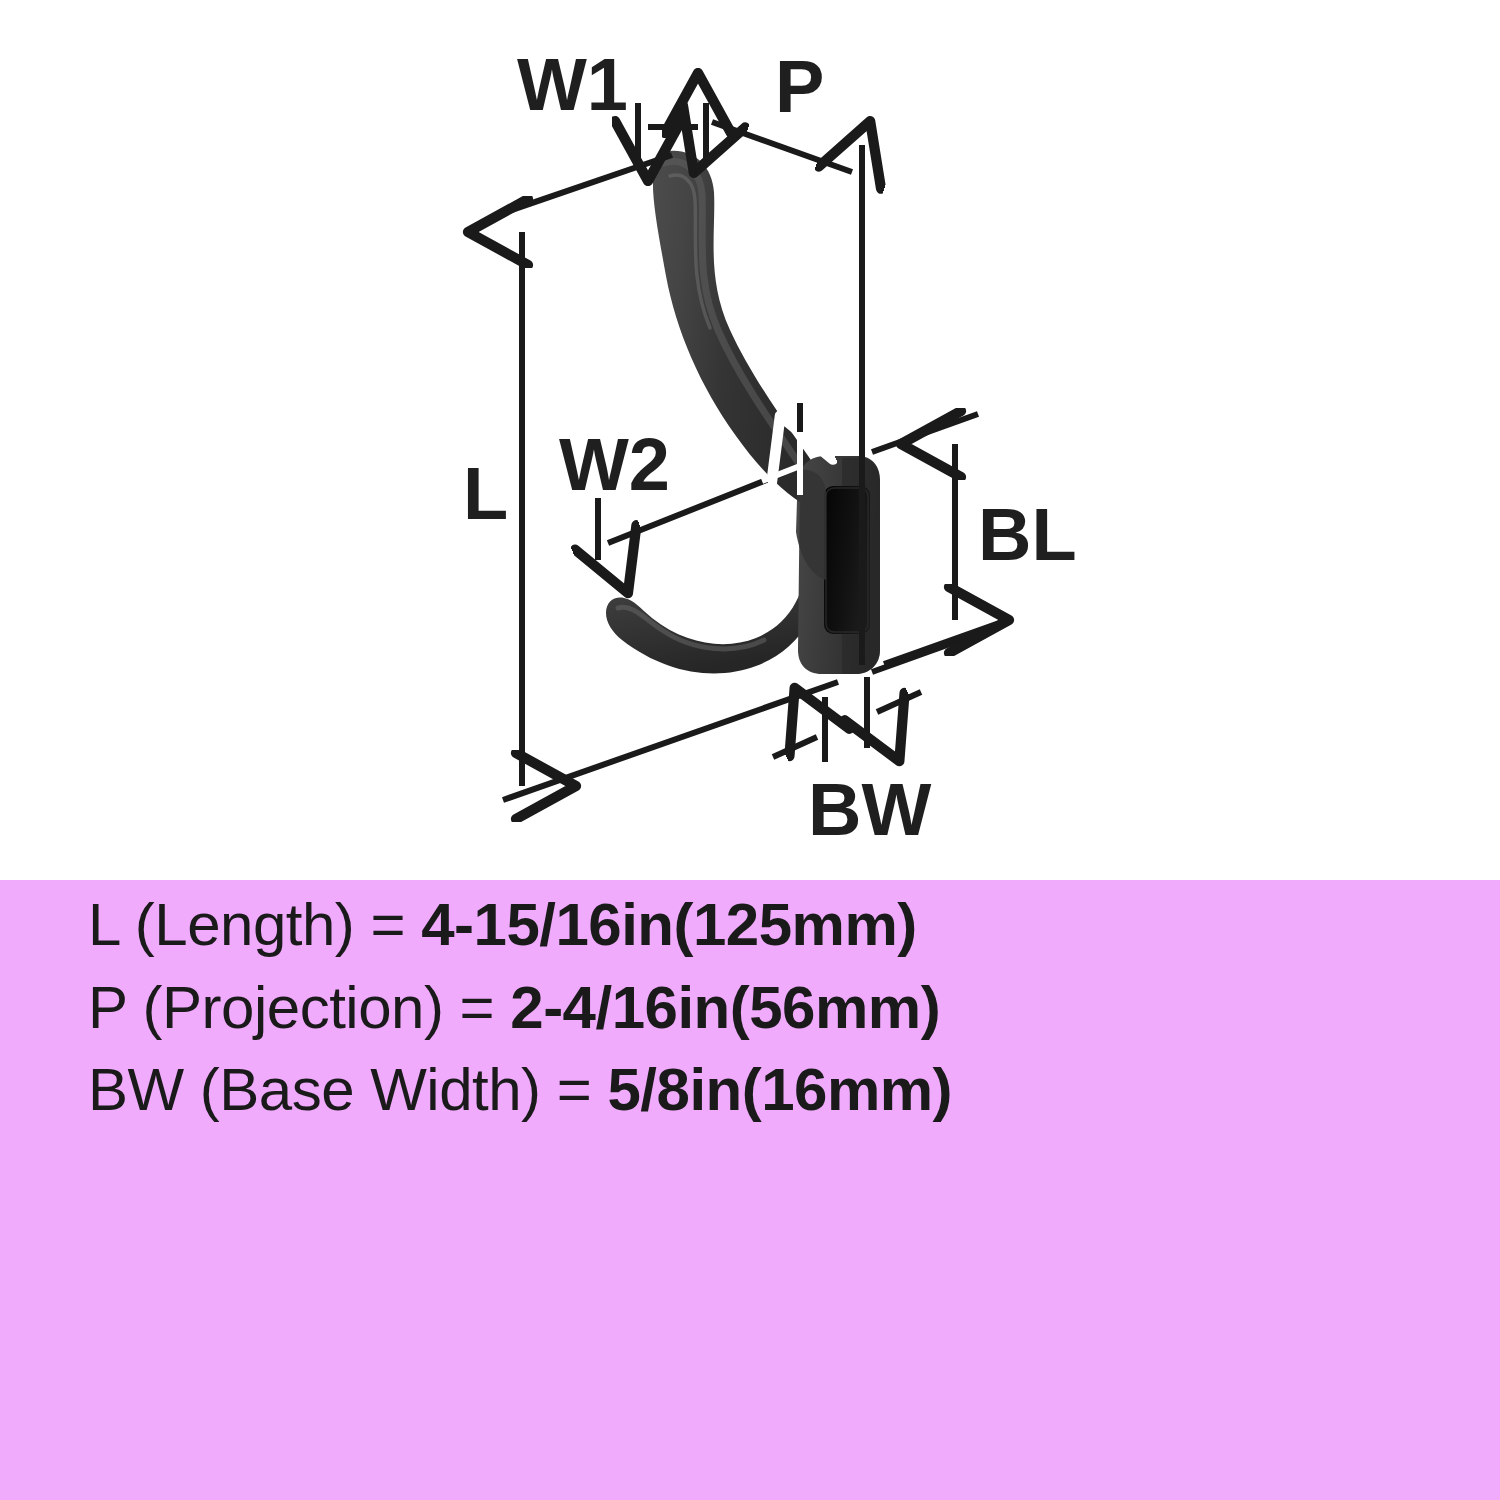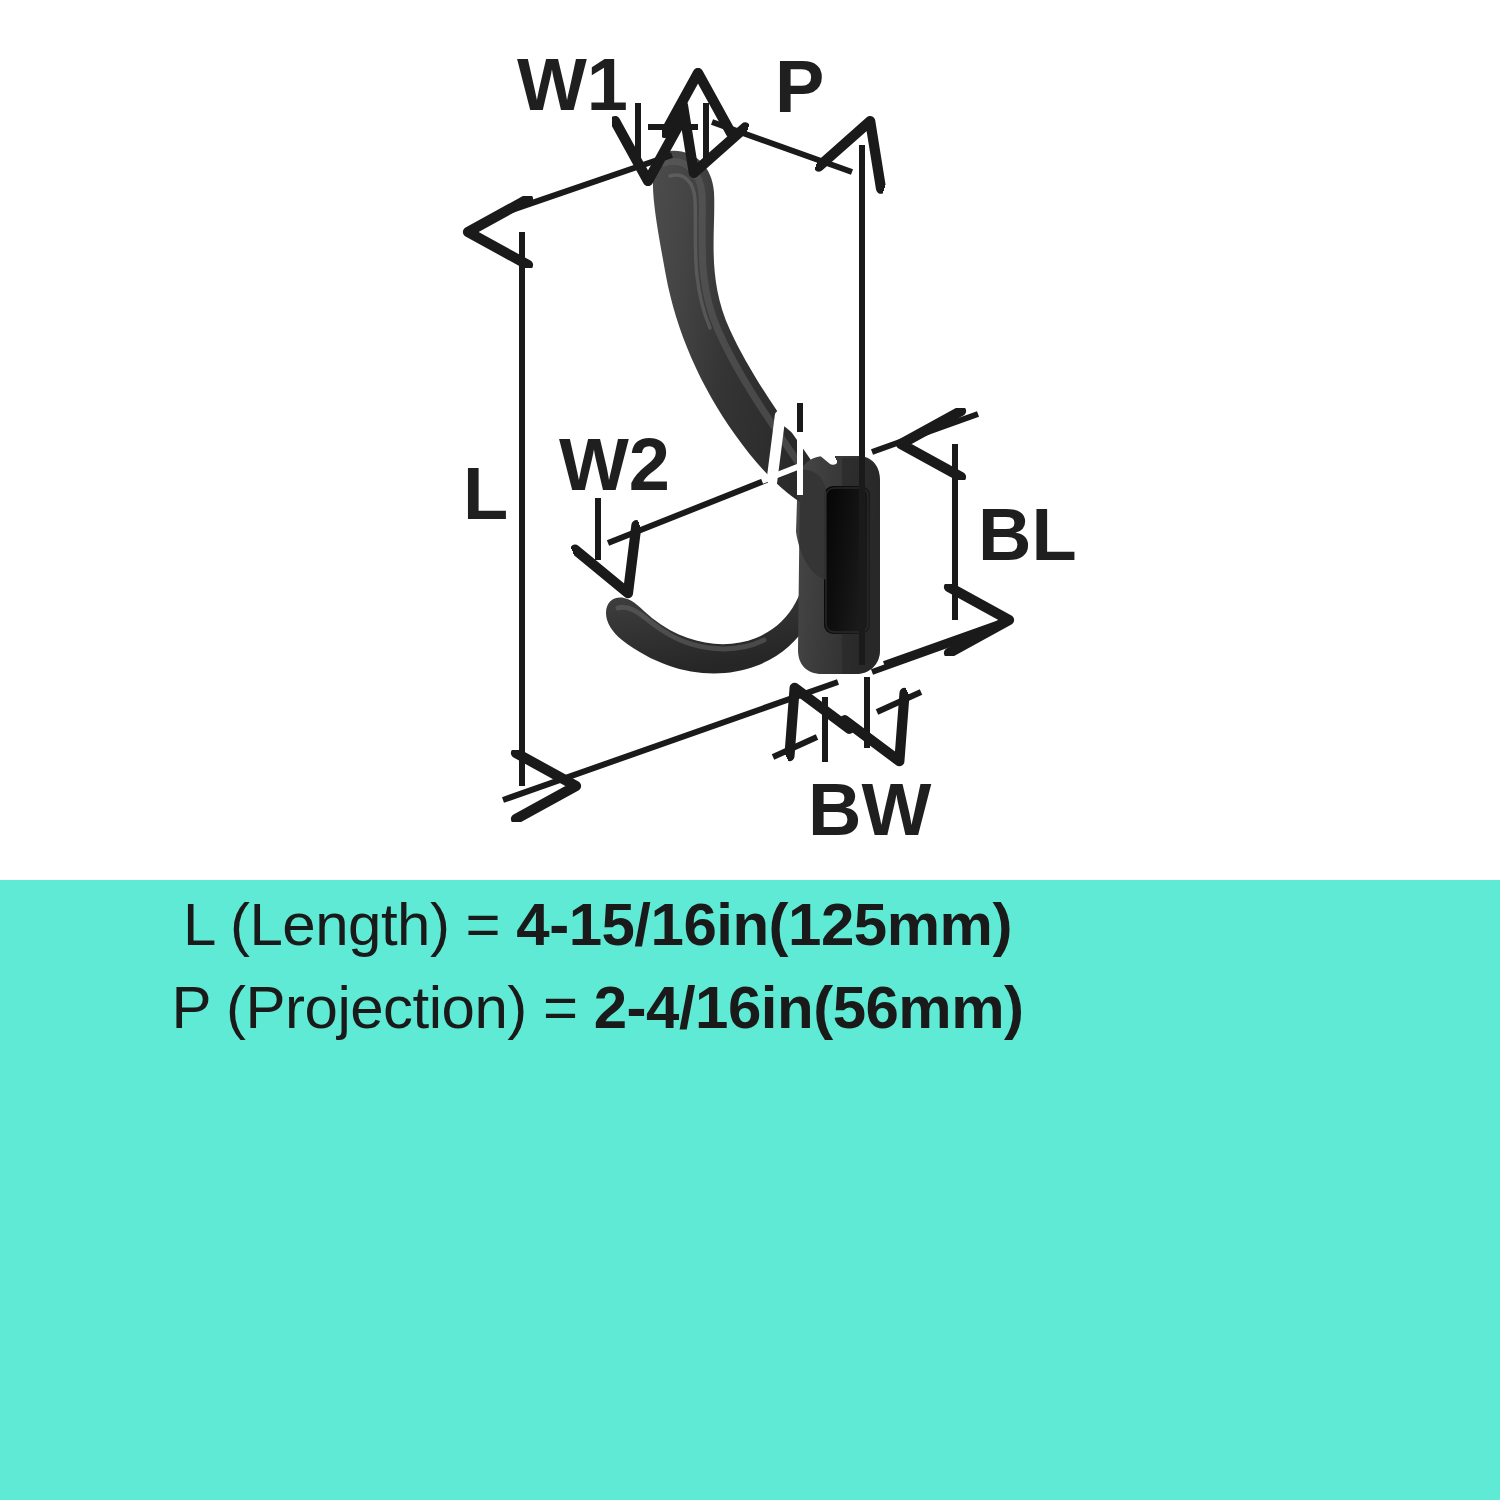--- a/index.html
+++ b/index.html
@@ -13,42 +13,41 @@
     height: 1500px;
     font-family: "Liberation Sans", sans-serif;
     color: #1a1a1a;
     overflow: hidden;
     position: relative;
   }
   #page {
     position: relative;
     width: 1500px;
     height: 1500px;
-    background: #5eead4;
+    background: #f0abfc;
   }
   #diagram-area {
     position: absolute;
     left: 0;
     top: 0;
     width: 1500px;
     height: 880px;
   }
   #diagram-svg {
     display: block;
     width: 1500px;
     height: 880px;
   }
   #spec-list {
     position: absolute;
     left: 0;
     top: 890px;
     width: 1195px;
     box-sizing: border-box;
-    padding: 0 60px;
-    text-align: center;
+    padding: 0 88px;
   }
   .spec-line {
     font-size: 60px;
     line-height: 1.16;
     letter-spacing: -0.5px;
     color: #1a1a1a;
     white-space: nowrap;
     margin: 0 0 13px 0;
   }
   .spec-label {
@@ -223,15 +222,19 @@
 
   <div id="spec-list">
     <div class="spec-line">
       <span class="spec-label">L (Length) =</span>
       <span class="spec-value">4-15/16in(125mm)</span>
     </div>
     <div class="spec-line">
       <span class="spec-label">P (Projection) =</span>
       <span class="spec-value">2-4/16in(56mm)</span>
     </div>
+    <div class="spec-line">
+      <span class="spec-label">BW (Base Width) =</span>
+      <span class="spec-value">5/8in(16mm)</span>
+    </div>
   </div>
 
 </div>
 
 </body></html>

